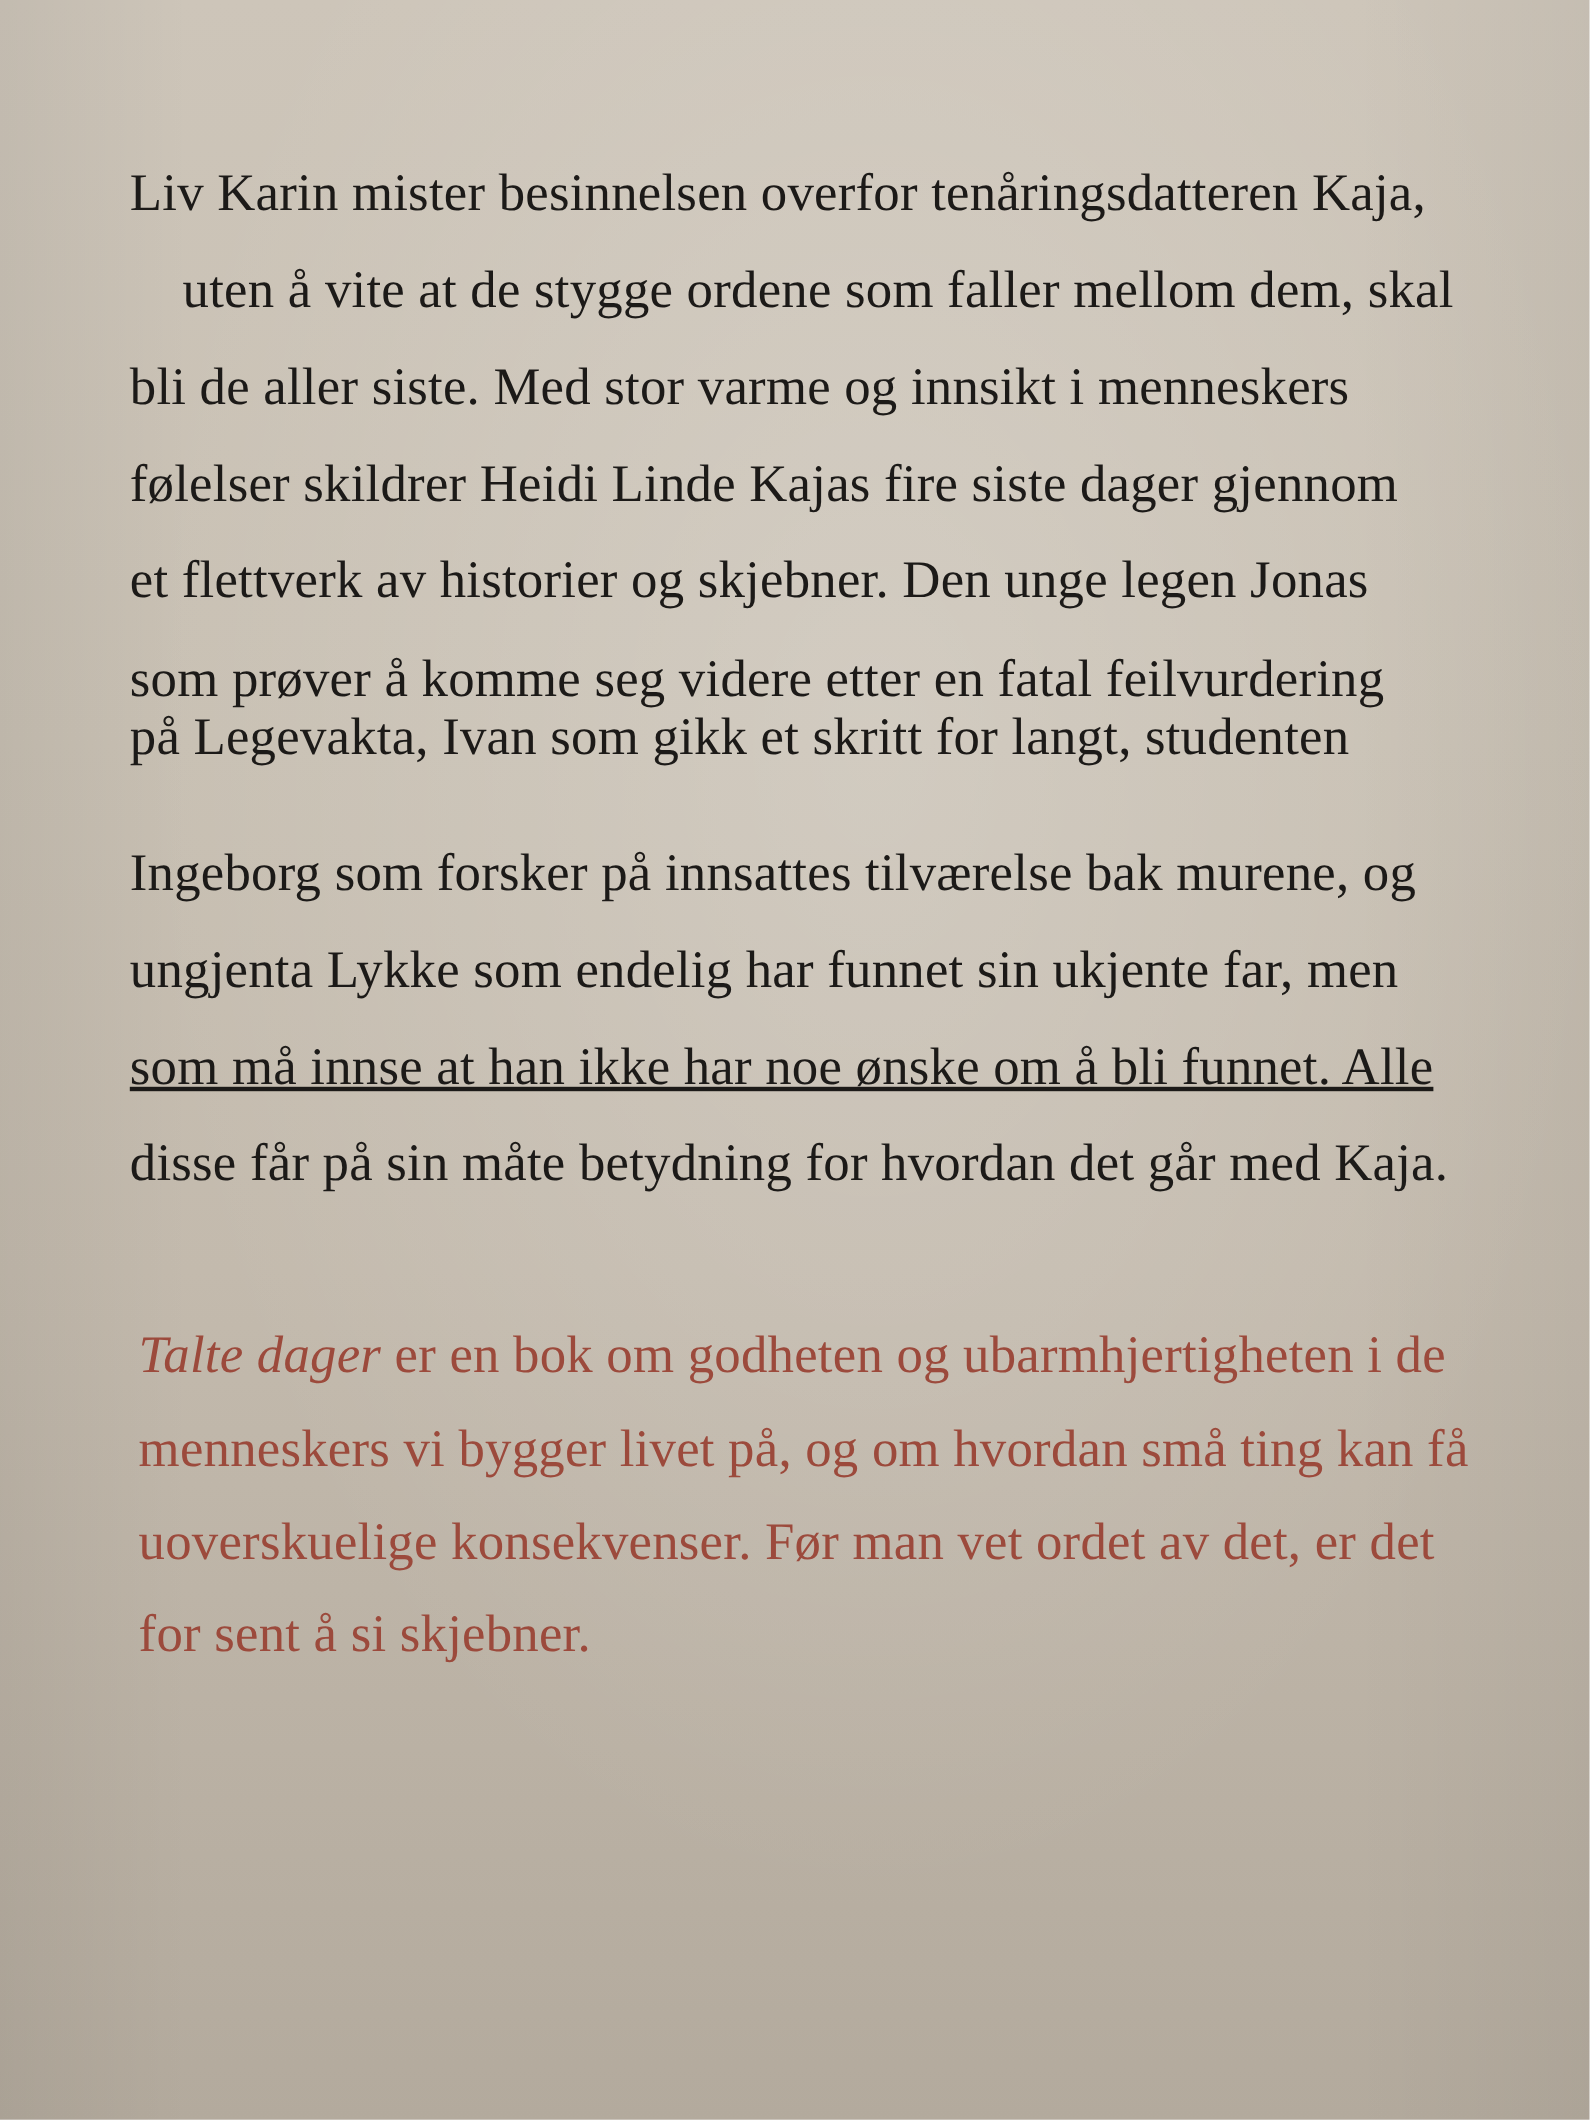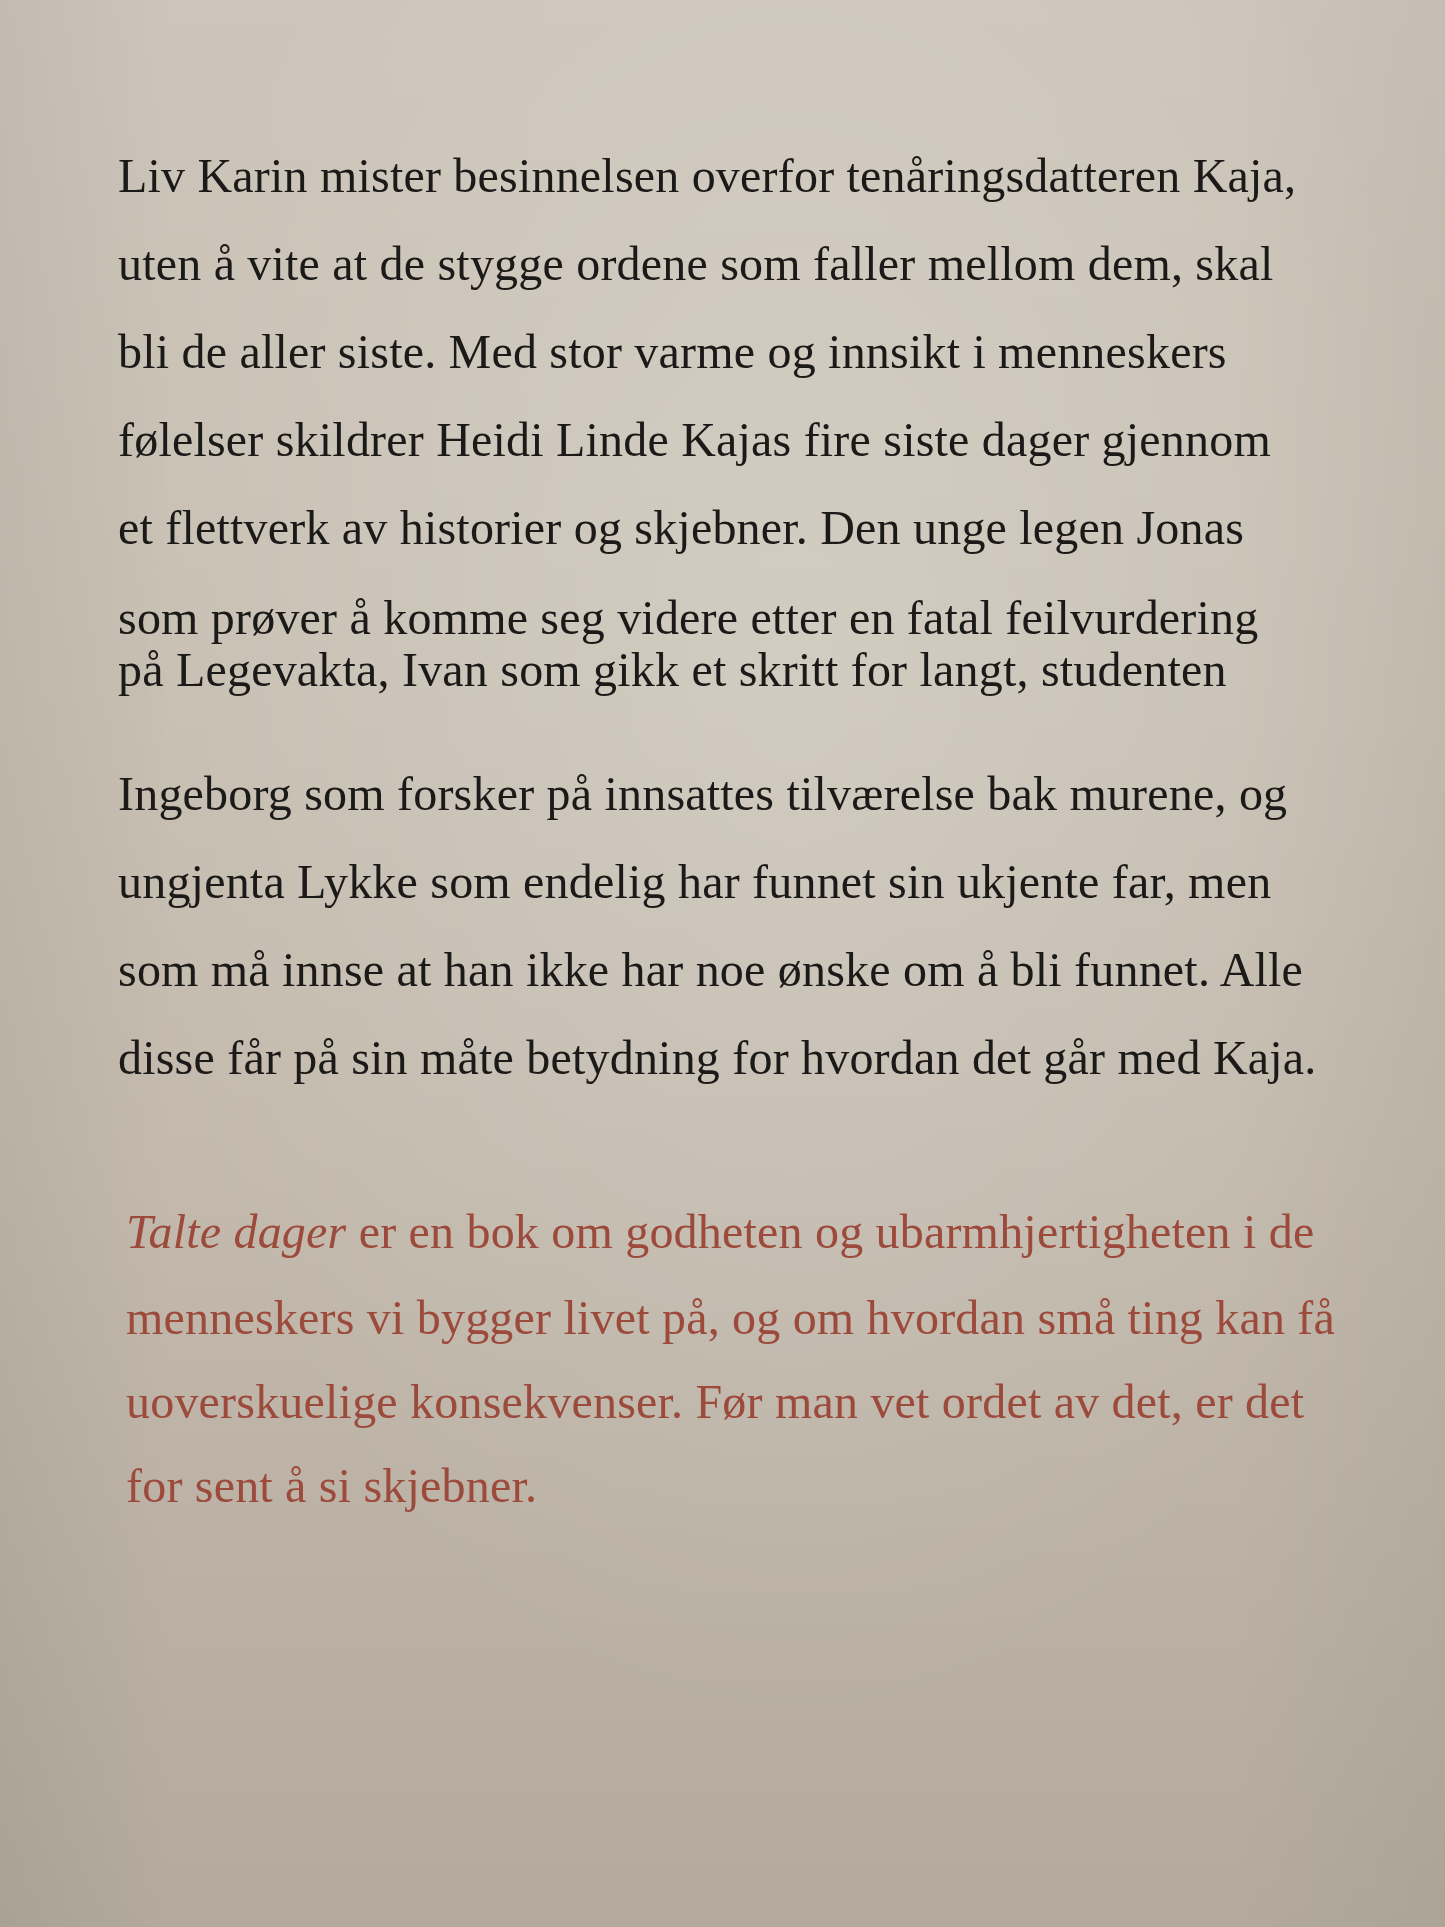--- a/index.html
+++ b/index.html
@@ -44,29 +44,29 @@
       font-style: italic;
     }
   </style>
 </head>
 <body>
 
 <div class="page">
 
   <div class="block main-para" style="top:0;">
     <div class="line" style="top:148px;">Liv Karin mister besinnelsen overfor tenåringsdatteren Kaja,</div>
-    <div class="line" style="top:236px;">uten å vite at de stygge ordene som faller mellom dem, skal</div>
+    <div class="line" style="top:236px;margin-left:48px;">uten å vite at de stygge ordene som faller mellom dem, skal</div>
     <div class="line" style="top:324px;">bli de aller siste. Med stor varme og innsikt i menneskers</div>
     <div class="line" style="top:412px;">følelser skildrer Heidi Linde Kajas fire siste dager gjennom</div>
     <div class="line" style="top:500px;">et flettverk av historier og skjebner. Den unge legen Jonas</div>
     <div class="line" style="top:590px;">som prøver å komme seg videre etter en fatal feilvurdering</div>
     <div class="line" style="top:642px;">på Legevakta, Ivan som gikk et skritt for langt, studenten</div>
     <div class="line" style="top:766px;">Ingeborg som forsker på innsattes tilværelse bak murene, og</div>
     <div class="line" style="top:854px;">ungjenta Lykke som endelig har funnet sin ukjente far, men</div>
-    <div class="line" style="top:942px;">som må innse at han ikke har noe ønske om å bli funnet. Alle</div>
+    <div class="line" style="top:942px;text-decoration:underline;">som må innse at han ikke har noe ønske om å bli funnet. Alle</div>
     <div class="line" style="top:1030px;text-align:center;">disse får på sin måte betydning for hvordan det går med Kaja.</div>
   </div>
 
   <div class="block red-para" style="top:0; left:126px;">
     <div class="line" style="top:1204px;">
       <span class="italic-title">Talte dager</span><span> er en bok om godheten og ubarmhjertigheten i de</span>
     </div>
     <div class="line" style="top:1290px;">menneskers vi bygger livet på, og om hvordan små ting kan få</div>
     <div class="line" style="top:1374px;">uoverskuelige konsekvenser. Før man vet ordet av det, er det</div>
     <div class="line" style="top:1458px;">for sent å si skjebner.</div>

